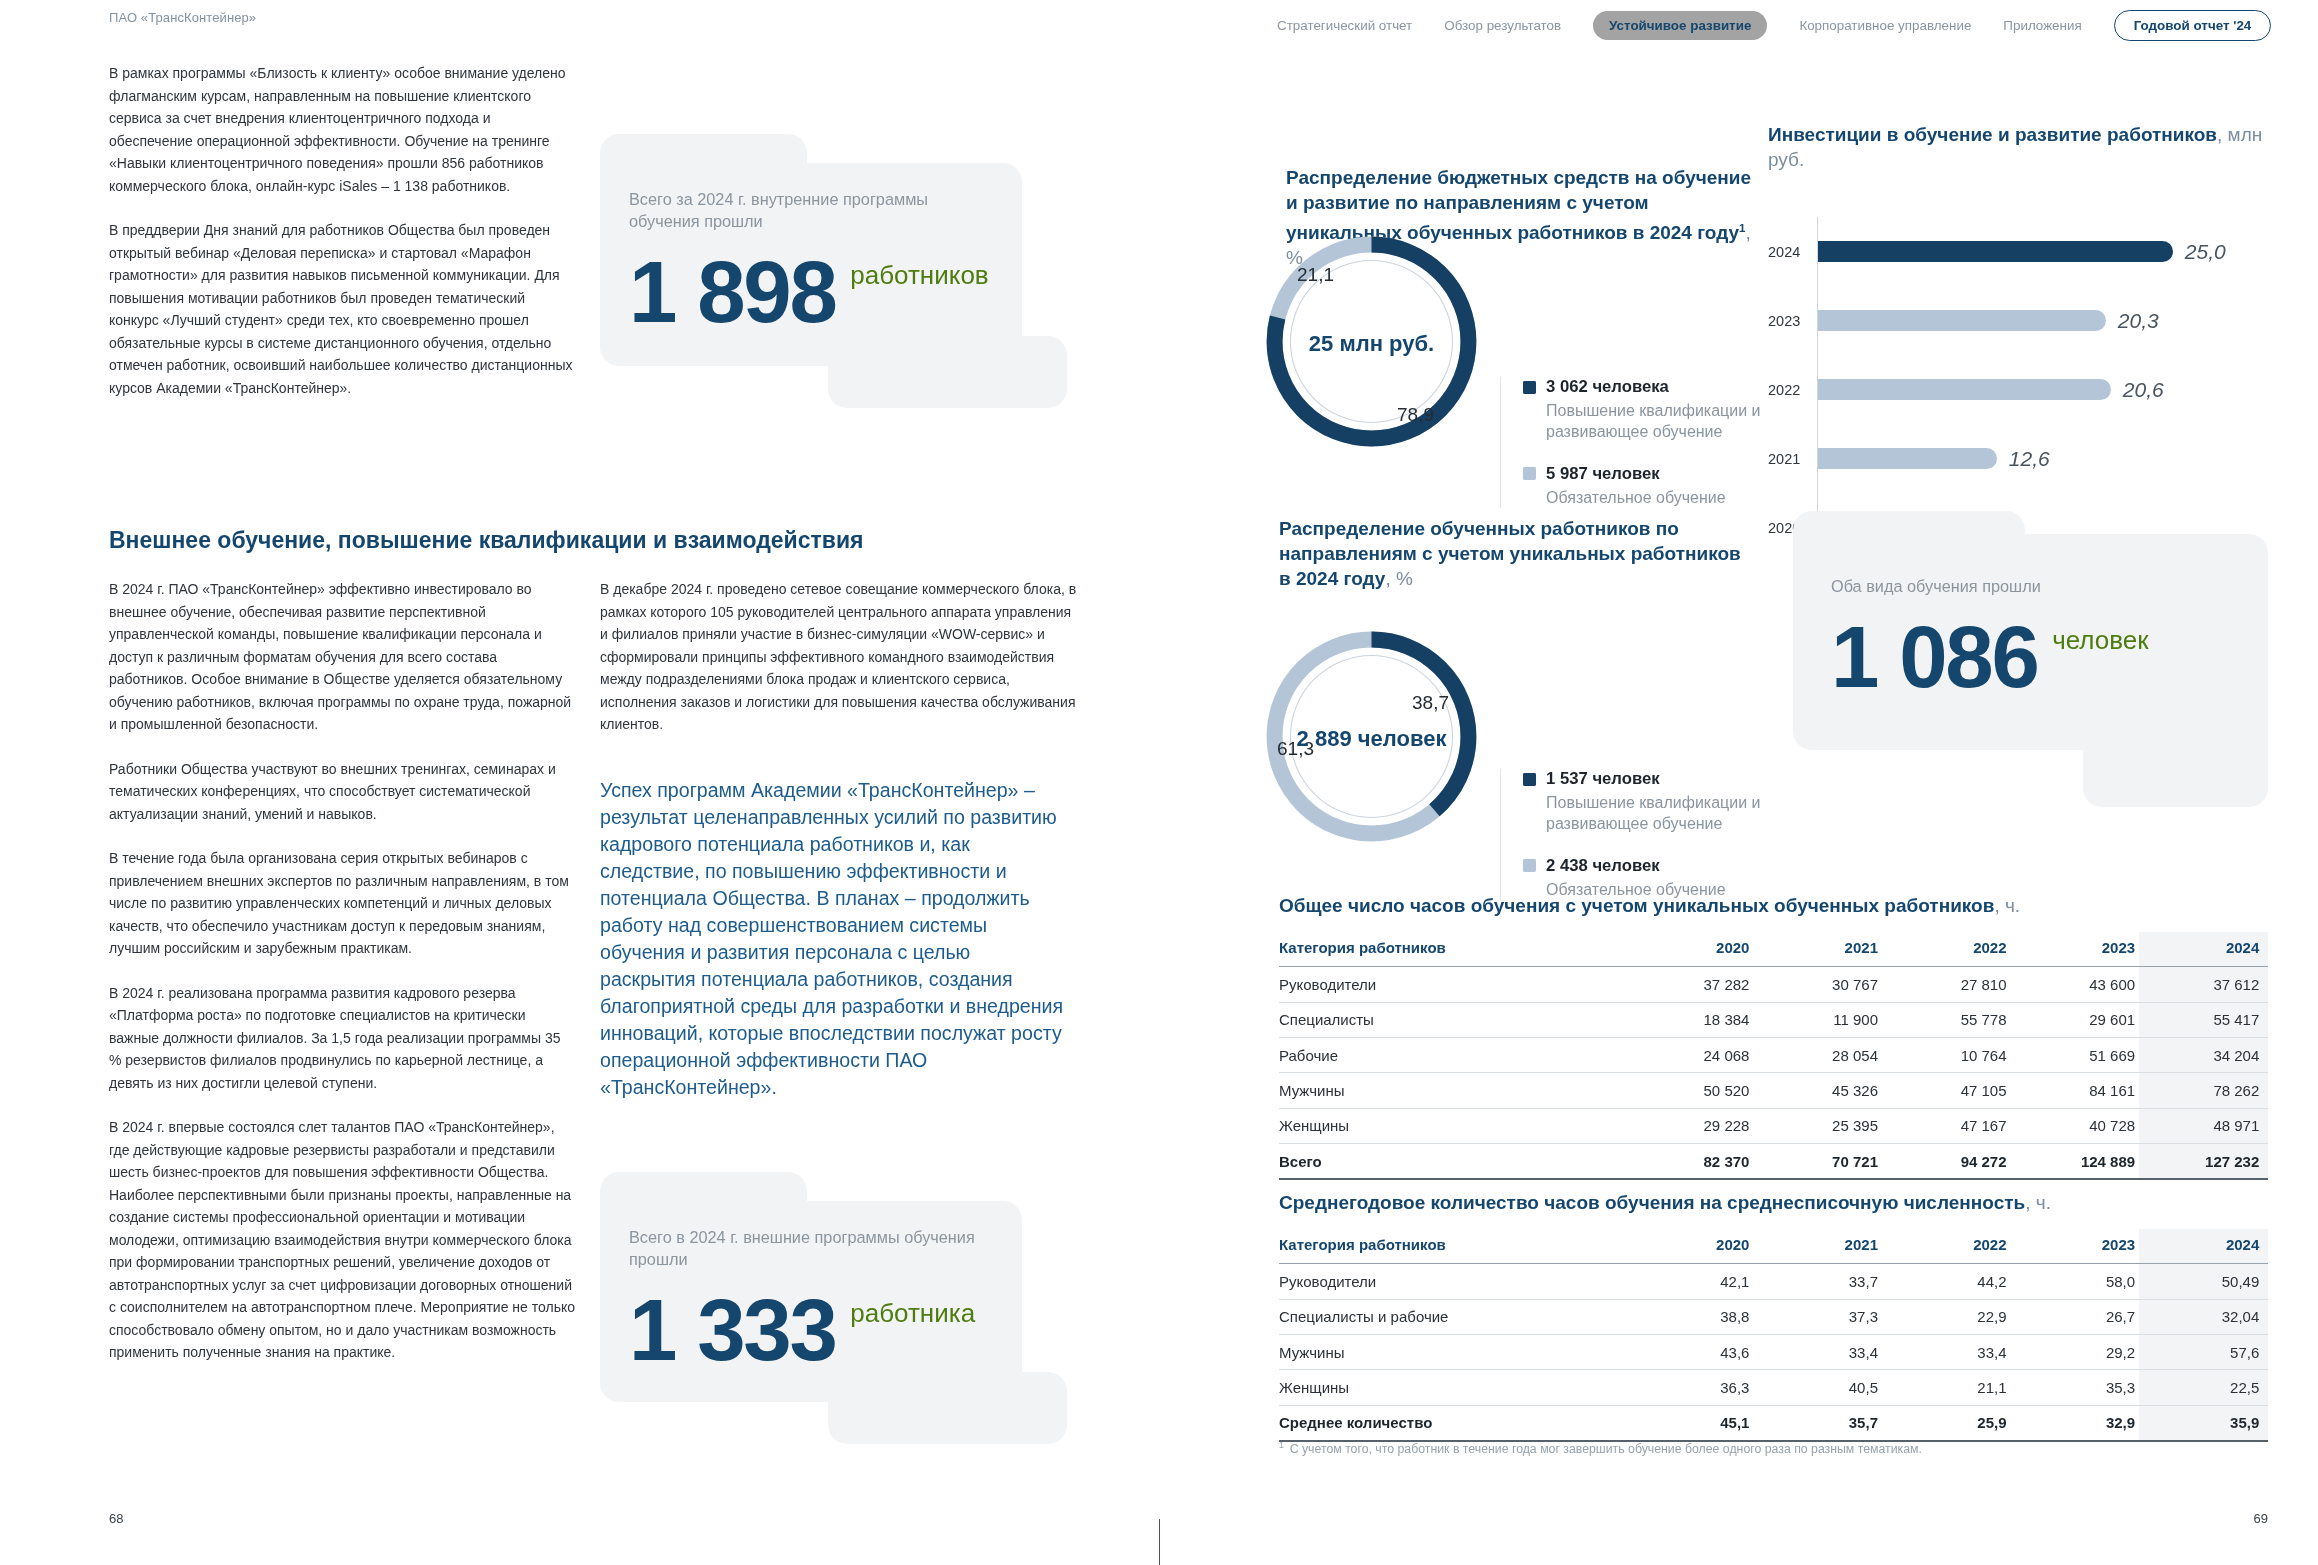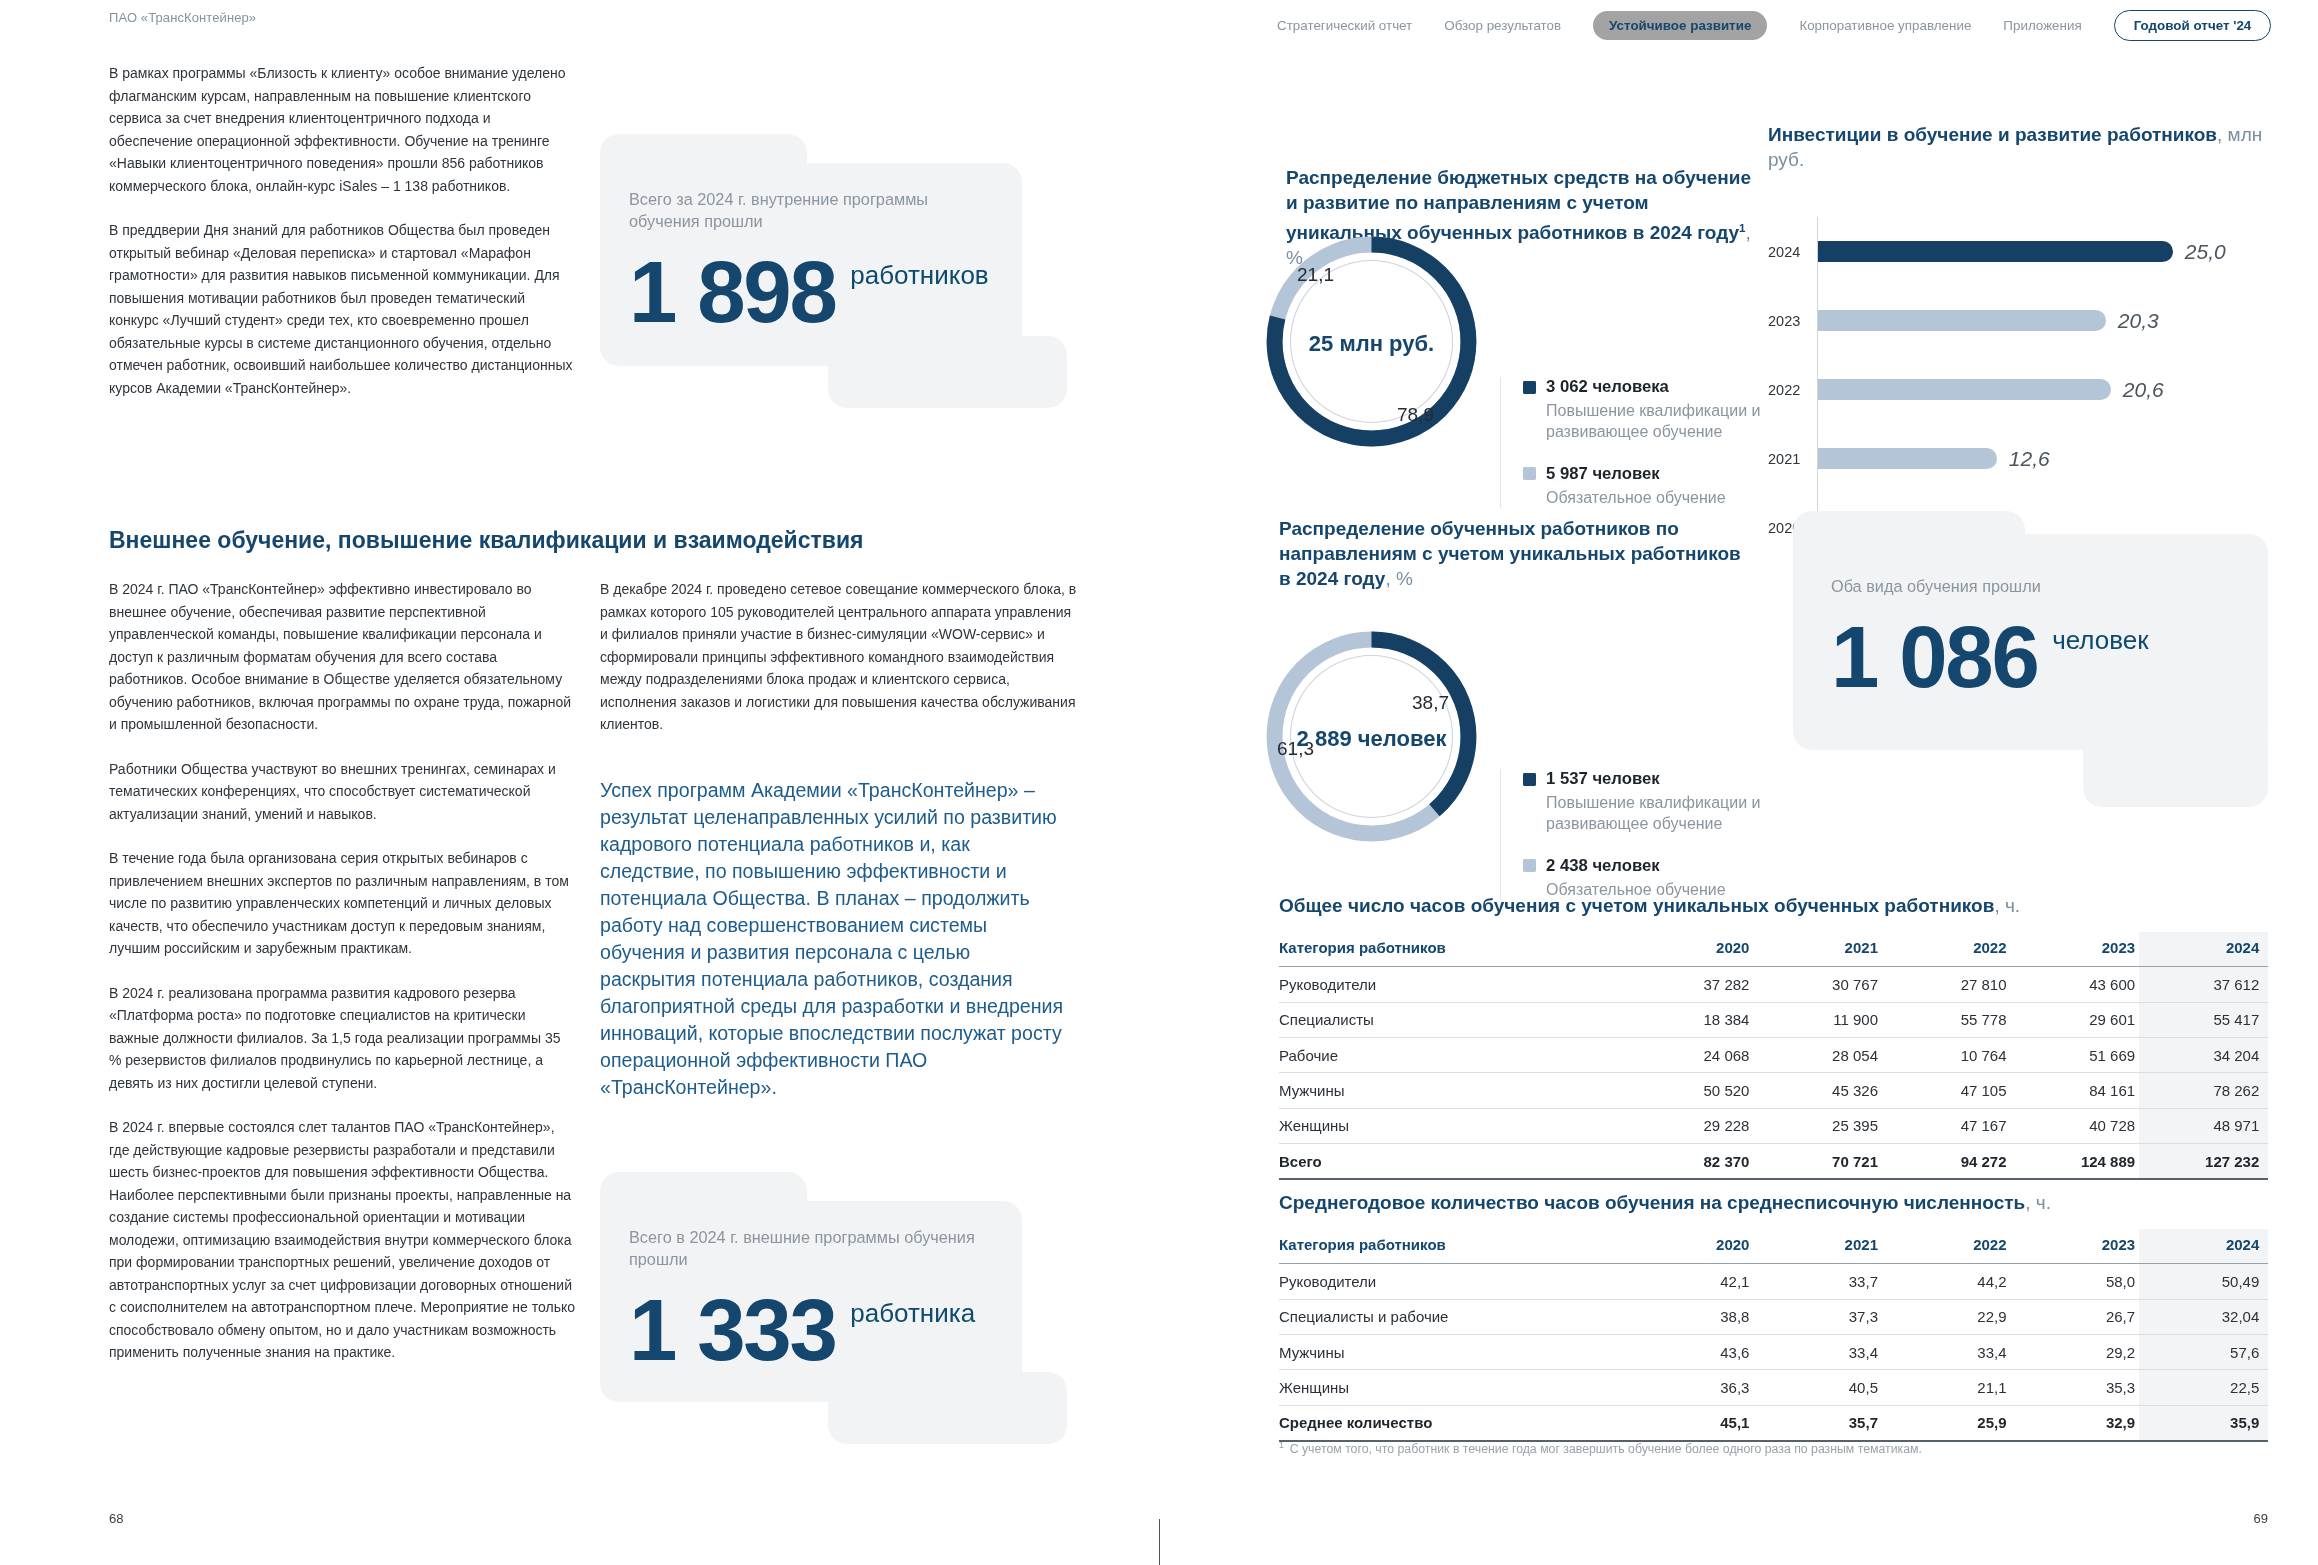--- a/index.html
+++ b/index.html
@@ -20,21 +20,21 @@
   .body-col p{margin:0 0 22px 0;}
   .section-title{position:absolute;left:0;top:527px;width:956px;font-size:23px;font-weight:700;color:#14466e;}
   .highlight{position:absolute;left:491px;top:777px;width:471px;font-size:19.6px;line-height:27px;color:#1d5c8c;}
   
   .folder-card{position:absolute;background:#f2f3f4;border-radius:19px;}
   .folder-card .tab{position:absolute;background:#f2f3f4;border-radius:19px;}
   .card-inner{position:relative;padding:25px 29px 0 29px;}
   .card-label{font-size:16.3px;line-height:22px;color:#8b95a0;}
   .card-valrow{display:flex;align-items:flex-start;margin-top:16px;}
   .card-value{font-size:87px;line-height:1;font-weight:700;color:#14466e;letter-spacing:-2.2px;}
-  .card-unit{font-size:26px;color:#0c4a6e;margin:11.6px 0 0 14.5px;}
+  .card-unit{font-size:26px;color:#4d7c0f;margin:11.6px 0 0 14.5px;}
   #card1{left:491px;top:163px;width:422px;height:203px;}
   #card1 .tab-top{left:0;top:-29px;width:207px;height:65px;}
   #card1 .tab-bot{right:-45px;bottom:-42px;width:239px;height:72px;}
   #card2{left:491px;top:1201px;width:422px;height:201px;}
   #card2 .tab-top{left:0;top:-29px;width:207px;height:65px;}
   #card2 .tab-bot{right:-45px;bottom:-42px;width:239px;height:72px;}
   #card3{left:514px;top:534px;width:475px;height:216px;}
   #card3 .tab-top{left:0;top:-23px;width:232px;height:58px;}
   #card3 .tab-bot{right:0;bottom:-57px;width:185px;height:87px;}
   

